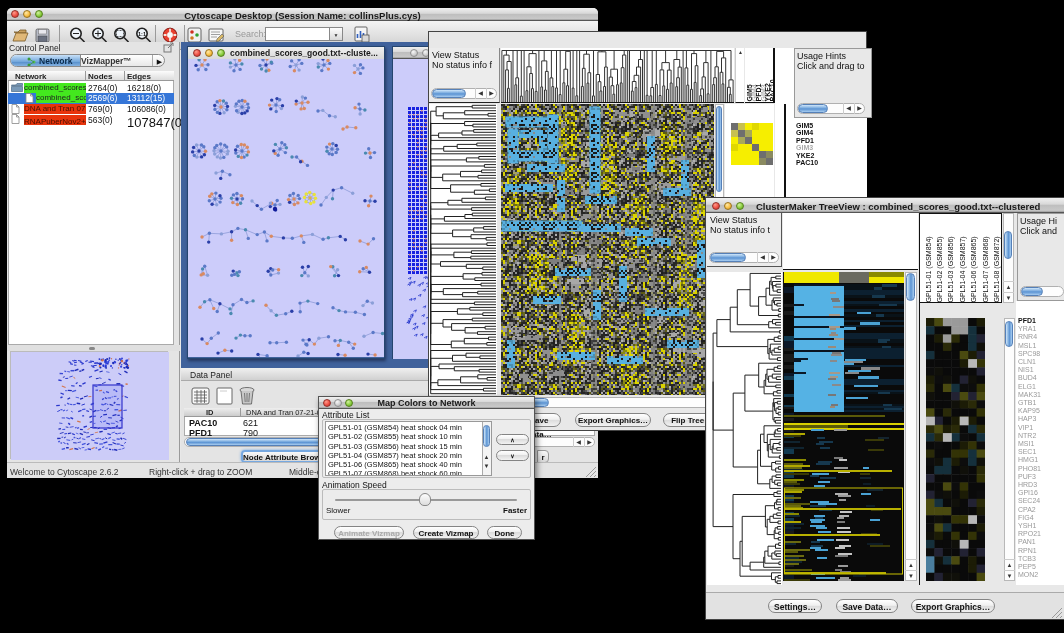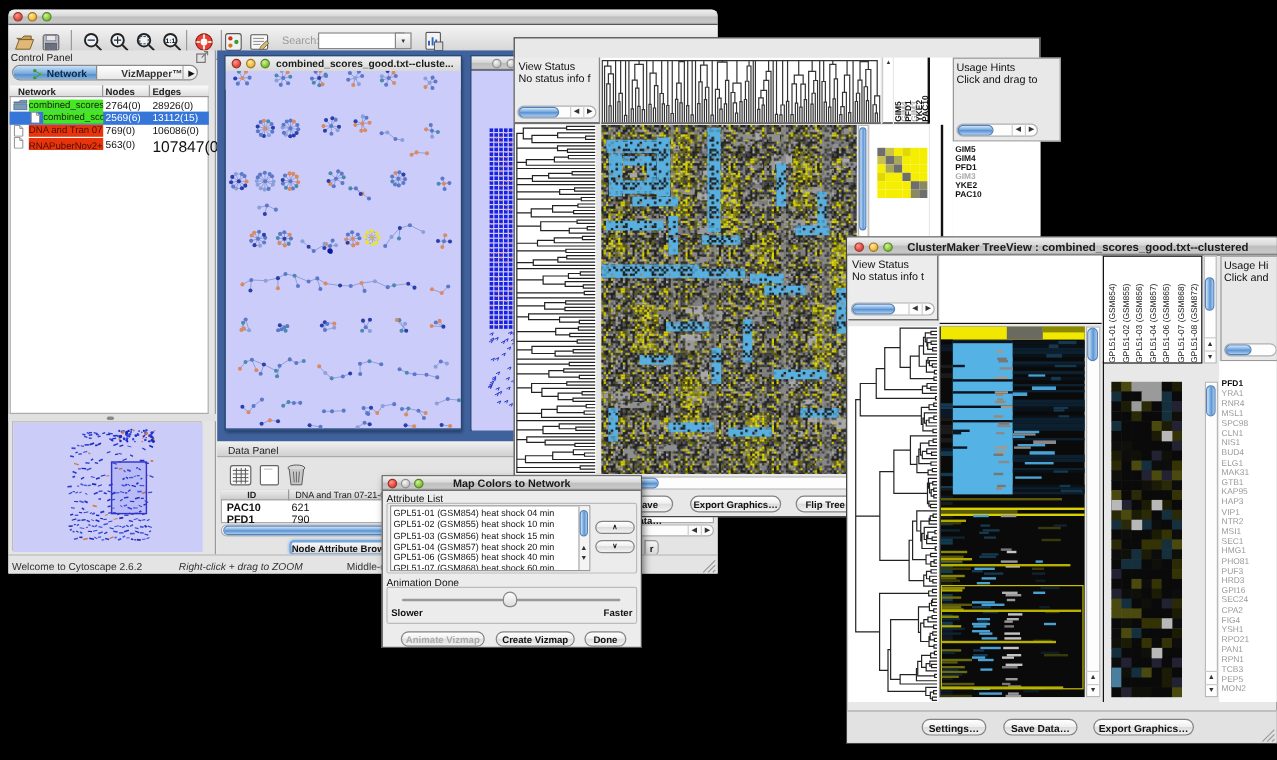--- a/index.html
+++ b/index.html
@@ -20,20 +20,21 @@
 .thumb-bv{position:absolute;border-radius:999px;background:linear-gradient(90deg,#cfe6fa,#76a8dd 45%,#5a92d2 55%,#a8cdf0);
  border:0.5px solid #5580b8;}
 .arr{position:absolute;color:#333;text-align:center;}
 svg{display:block;}
 </style></head><body>
 <div class="abs" style="left:7px;top:8px;width:591px;height:470px;background:#e8e8e8;border-radius:5px 5px 0 0;z-index:1;">
 <div class="titlebar abs" style="left:0;top:0;width:100%;height:13px;border-radius:5px 5px 0 0;">
       <div class="tl red" style="left:4px;top:2px;"></div>
       <div class="tl yel" style="left:16px;top:2px;"></div>
       <div class="tl grn" style="left:28px;top:2px;"></div>
+      <div class="ttext" style="top:1.5px;font-size:9.5px;">Cytoscape Desktop (Session Name: collinsPlus.cys)</div>
     </div>
 <div class="abs" style="left:0;top:13px;width:100%;height:29px;background:linear-gradient(180deg,#f4f4f4,#cdcdcd);border-bottom:1px solid #999;">
       <svg class="abs" style="left:0;top:0;" width="360" height="29">
 <g stroke="#9a9a9a">
           <path d="M52.5 4V25M148.5 4V25M177.5 4V25"></path>
         </g>
 <g>
  <path d="M7 11 h4 l2-2 h6 v3 h-10 z" fill="#c8a060" stroke="#7a5c28" stroke-width="0.8"></path>
  <path d="M6 20 l3-8 h12 l-3 8 z" fill="#e0b878" stroke="#7a5c28" stroke-width="0.8"></path>
  <rect x="29" y="8" width="13" height="13" rx="1.5" fill="#b8bcc8" stroke="#555" stroke-width="0.8"></rect>
@@ -92,38 +93,38 @@
       <div class="abs" style="left:3px;top:12px;width:155px;height:13px;border:1px solid #8a8a8a;border-radius:7px;background:linear-gradient(180deg,#fff,#e8e8e8);overflow:hidden;">
 <div class="abs" style="left:0;top:0;width:70px;height:13px;background:linear-gradient(180deg,#c8e0f8,#74a8dc 50%,#5890cc 55%,#9cc4ec);border-right:1px solid #888;">
 <svg class="abs" style="left:16px;top:2px;" width="10" height="10">
             <circle cx="2" cy="2" r="1.5" fill="#3a9a3a"></circle>
             <circle cx="2" cy="8" r="1.5" fill="#3a9a3a"></circle>
             <circle cx="7" cy="5" r="1.5" fill="#55bb55"></circle>
             <path d="M2 2 L7 5 L2 8" stroke="#3a9a3a" stroke-width="0.8" fill="none"></path>
           </svg>
 <div class="abs" style="left:28px;top:1px;font-size:8.5px;font-weight:bold;color:#0a2a4a;">Network</div>
         </div>
-<div class="abs" style="left:70px;top:0;width:71px;height:13px;text-align:right;font-size:8.5px;font-weight:bold;line-height:13px;color:#333;">VizMapper™</div>
+<div class="abs" style="left:70px;top:0;width:71px;height:13px;text-align:left;font-size:8.5px;font-weight:bold;line-height:13px;color:#333;">VizMapper™</div>
 <div class="abs" style="left:141px;top:0;width:14px;height:13px;border-left:1px solid #aaa;text-align:center;font-size:7px;line-height:13px;color:#111;">▶</div>
 </div>
       <div class="abs" style="left:1px;top:29px;width:166px;height:274px;background:#fff;border:1px solid #aaa;"></div>
       <div class="abs" style="left:1px;top:29px;width:166px;height:10px;background:linear-gradient(180deg,#fcfcfc,#dcdcdc);border-bottom:1px solid #999;">
 <div class="abs" style="left:7px;top:0.5px;font-size:8px;font-weight:bold;color:#222;">Network</div>
 <div class="abs" style="left:80px;top:0.5px;font-size:8px;font-weight:bold;color:#222;">Nodes</div>
 <div class="abs" style="left:119px;top:0.5px;font-size:8px;font-weight:bold;color:#222;">Edges</div>
 <div class="abs" style="left:77px;top:0;width:1px;height:10px;background:#999;"></div>
 <div class="abs" style="left:116px;top:0;width:1px;height:10px;background:#999;"></div>
       </div>
       <div class="abs" style="left:1px;top:40px;width:166px;height:10.8px;">
         <svg class="abs" style="left:3px;top:1px;" width="12" height="9">
           <path d="M0.5 2 h4 l1.5-1.5 h5.5 v2 h-11z M0.5 8.5 v-5 h11 v5 z" fill="#7a9ab8" stroke="#4a6a88" stroke-width="0.7"></path>
         </svg>
         <div class="abs" style="left:16px;top:0.5px;width:62px;height:10px;background:#43e81e;font-size:8px;color:#222;white-space:nowrap;overflow:hidden;">combined_scores</div>
         <div class="abs" style="left:80px;top:0.5px;font-size:8.5px;color:#111;">2764(0)</div>
-        <div class="abs" style="left:119px;top:0.5px;font-size:8.5px;color:#111;">28926(0)</div>
+        <div class="abs" style="left:119px;top:0.5px;font-size:8.5px;color:#111;">16218(0)</div>
       </div>
       <div class="abs" style="left:1px;top:50.8px;width:166px;height:10.8px;background:#3576d8;">
         <svg class="abs" style="left:17px;top:0px;" width="9" height="10">
           <path d="M1 0.5 h4.5 l2.5 2.5 v6.5 h-7 z" fill="#fff" stroke="#888" stroke-width="0.8"></path>
           <path d="M5.5 0.5 v2.5 h2.5" fill="none" stroke="#888" stroke-width="0.8"></path>
         </svg>
         <div class="abs" style="left:28px;top:0.5px;width:50px;height:10px;background:#43e81e;font-size:8px;color:#222;white-space:nowrap;overflow:hidden;">combined_sco</div>
         <div class="abs" style="left:80px;top:0.5px;font-size:8.5px;color:#fff;">2569(6)</div>
         <div class="abs" style="left:119px;top:0.5px;font-size:8.5px;color:#fff;">13112(15)</div>
       </div>
@@ -1333,21 +1334,21 @@
       <div class="abs" style="left:62px;top:60px;font-size:9px;color:#111;">790</div>
       <div class="scroll-h" style="left:3px;top:69px;width:411px;height:10px;"></div>
       <div class="thumb-b" style="left:5px;top:70px;width:140px;height:8px;"></div>
       <div class="arr" style="left:392px;top:69px;width:10px;height:10px;font-size:6px;line-height:10px;border-left:1px solid #ccc;">◀</div>
       <div class="arr" style="left:403px;top:69px;width:10px;height:10px;font-size:6px;line-height:10px;border-left:1px solid #ccc;">▶</div>
       <div class="abs" style="left:60px;top:82px;width:86px;height:13px;border:2px solid #76a8e0;border-radius:4px;background:linear-gradient(180deg,#f8f8f8,#d8d8d8);font-size:8px;font-weight:bold;text-align:center;line-height:12px;color:#111;box-shadow:0 0 3px #76a8e0;">Node Attribute Brows</div>
       <div class="abs" style="left:356px;top:82px;width:12px;height:13px;border:1px solid #999;border-radius:0 4px 4px 0;background:linear-gradient(180deg,#f8f8f8,#d8d8d8);font-size:8px;font-weight:bold;text-align:center;line-height:13px;color:#111;">r</div>
     </div>
 <div class="abs" style="left:0;top:454px;width:591px;height:16px;background:#e4e4e4;border-top:1px solid #bbb;">
       <div class="abs" style="left:3px;top:4px;font-size:8.5px;color:#333;">Welcome to Cytoscape 2.6.2</div>
-      <div class="abs" style="left:142px;top:4px;font-size:8.5px;color:#333;font-style:italic;">Right-click + drag  to  ZOOM</div>
+      <div class="abs" style="left:142px;top:4px;font-size:8.5px;color:#333;">Right-click + drag  to  ZOOM</div>
       <div class="abs" style="left:282px;top:4px;font-size:8.5px;color:#333;">Middle-click + drag to PAN</div>
       <svg class="abs" style="left:578px;top:3px;" width="12" height="12">
         <path d="M11 1 L1 11 M11 5 L5 11 M11 9 L9 11" stroke="#999" stroke-width="1"></path>
       </svg>
     </div>
 </div>
 <div class="abs" style="left:428px;top:31px;width:439px;height:400px;background:#e8e8e8;border:1px solid #444;z-index:2;">
     <div class="abs" style="left:0;top:16px;width:71px;height:55px;background:#ececec;border-right:1px solid #888;border-bottom:1px solid #222;">
       <div class="abs" style="left:3px;top:2px;font-size:9px;color:#111;white-space:nowrap;">View Status</div>
       <div class="abs" style="left:3px;top:12px;font-size:9px;color:#111;white-space:nowrap;">No status info f</div>
@@ -1369,21 +1370,21 @@
       <div class="abs" style="left:-16.0px;top:30px;width:40px;font-size:7px;font-weight:bold;color:#111;transform:rotate(-90deg);transform-origin:center;text-align:left;">GIM5</div>
       <div class="abs" style="left:-11.4px;top:30px;width:40px;font-size:7px;font-weight:bold;color:#aaa;transform:rotate(-90deg);transform-origin:center;text-align:left;">GIM4</div>
       <div class="abs" style="left:-6.800000000000001px;top:30px;width:40px;font-size:7px;font-weight:bold;color:#111;transform:rotate(-90deg);transform-origin:center;text-align:left;">PFD1</div>
       <div class="abs" style="left:-2.200000000000001px;top:30px;width:40px;font-size:7px;font-weight:bold;color:#aaa;transform:rotate(-90deg);transform-origin:center;text-align:left;">GIM3</div>
       <div class="abs" style="left:2.3999999999999986px;top:30px;width:40px;font-size:7px;font-weight:bold;color:#111;transform:rotate(-90deg);transform-origin:center;text-align:left;">YKE2</div>
       <div class="abs" style="left:7.0px;top:30px;width:40px;font-size:7px;font-weight:bold;color:#111;transform:rotate(-90deg);transform-origin:center;text-align:left;">PAC10</div>
     </div>
     <div class="abs" style="left:346px;top:16px;width:19px;height:384px;background:#fff;"></div>
     <div class="abs" style="left:344px;top:16px;width:1.5px;height:55px;background:#111;"></div>
     <div class="abs" style="left:355px;top:72px;width:1.5px;height:291px;background:#111;"></div>
-    <div class="abs" style="left:365px;top:16px;width:90px;height:70px;background:#e8e8e8;border:1px solid #999;">
+    <div class="abs" style="left:365px;top:16px;width:78px;height:70px;background:#e8e8e8;border:1px solid #999;">
       <div class="abs" style="left:2px;top:2px;font-size:9px;color:#111;white-space:nowrap;">Usage Hints</div>
       <div class="abs" style="left:2px;top:12px;font-size:9px;color:#111;white-space:nowrap;">Click and drag to</div>
       <div class="scroll-h" style="left:2px;top:54px;width:68px;height:11px;"></div>
       <div class="thumb-b" style="left:3px;top:55px;width:30px;height:9px;"></div>
       <div class="arr" style="left:48px;top:54px;width:10px;height:11px;font-size:6px;line-height:11px;border-left:1px solid #ccc;">◀</div>
       <div class="arr" style="left:59px;top:54px;width:10px;height:11px;font-size:6px;line-height:11px;border-left:1px solid #ccc;">▶</div>
     </div>
     <div class="abs" style="left:365px;top:86px;width:73px;height:314px;background:#fff;"></div>
     <div class="abs" style="left:0;top:72px;width:69px;height:291px;">
       <svg width="68" height="291">
@@ -2632,21 +2633,21 @@
       <div style="height:9.3px;font-size:7.5px;color:#111;white-space:nowrap;">GPL51-04 (GSM857) heat shock 20 min</div>
       <div style="height:9.3px;font-size:7.5px;color:#111;white-space:nowrap;">GPL51-06 (GSM865) heat shock 40 min</div>
       <div style="height:9.3px;font-size:7.5px;color:#111;white-space:nowrap;">GPL51-07 (GSM868) heat shock 60 min</div>
     </div>
     <div class="abs" style="left:163px;top:25px;width:9px;height:53px;background:#f4f4f4;border-left:1px solid #aaa;"></div>
     <div class="thumb-bv" style="left:164px;top:28px;width:7px;height:22px;"></div>
     <div class="arr" style="left:163px;top:57px;width:9px;font-size:6px;">▲</div>
     <div class="arr" style="left:163px;top:66px;width:9px;font-size:6px;">▼</div>
     <div class="aquabtn" style="left:177px;top:37px;width:33px;height:11px;font-size:6px;line-height:11px;">∧</div>
     <div class="aquabtn" style="left:177px;top:53px;width:33px;height:11px;font-size:6px;line-height:11px;">∨</div>
-    <div class="abs" style="left:3px;top:83px;font-size:8.5px;color:#111;">Animation Done</div>
+    <div class="abs" style="left:3px;top:83px;font-size:8.5px;color:#111;">Animation Speed</div>
     <div class="abs" style="left:3px;top:92px;width:209px;height:31px;border:1px solid #bbb;border-radius:2px;"></div>
     <div class="abs" style="left:16px;top:102px;width:182px;height:2px;background:#999;border-radius:1px;"></div>
     <div class="abs" style="left:100px;top:96px;width:12px;height:13px;background:linear-gradient(180deg,#fdfdfd,#ddd);border:1px solid #888;border-radius:6px 6px 5px 5px;"></div>
-    <div class="abs" style="left:7px;top:109px;font-size:8px;font-weight:bold;color:#111;">Slower</div>
+    <div class="abs" style="left:7px;top:109px;font-size:8px;font-weight:normal;color:#111;">Slower</div>
     <div class="abs" style="left:184px;top:109px;font-size:8px;font-weight:bold;color:#111;">Faster</div>
     <div class="aquabtn" style="left:15px;top:129px;width:70px;height:13px;font-size:8px;line-height:13px;color:#aaa;">Animate Vizmap</div>
     <div class="aquabtn" style="left:94px;top:129px;width:66px;height:13px;font-size:8px;line-height:13px;">Create Vizmap</div>
     <div class="aquabtn" style="left:168px;top:129px;width:35px;height:13px;font-size:8px;line-height:13px;">Done</div>
   </div>
 </body></html>

